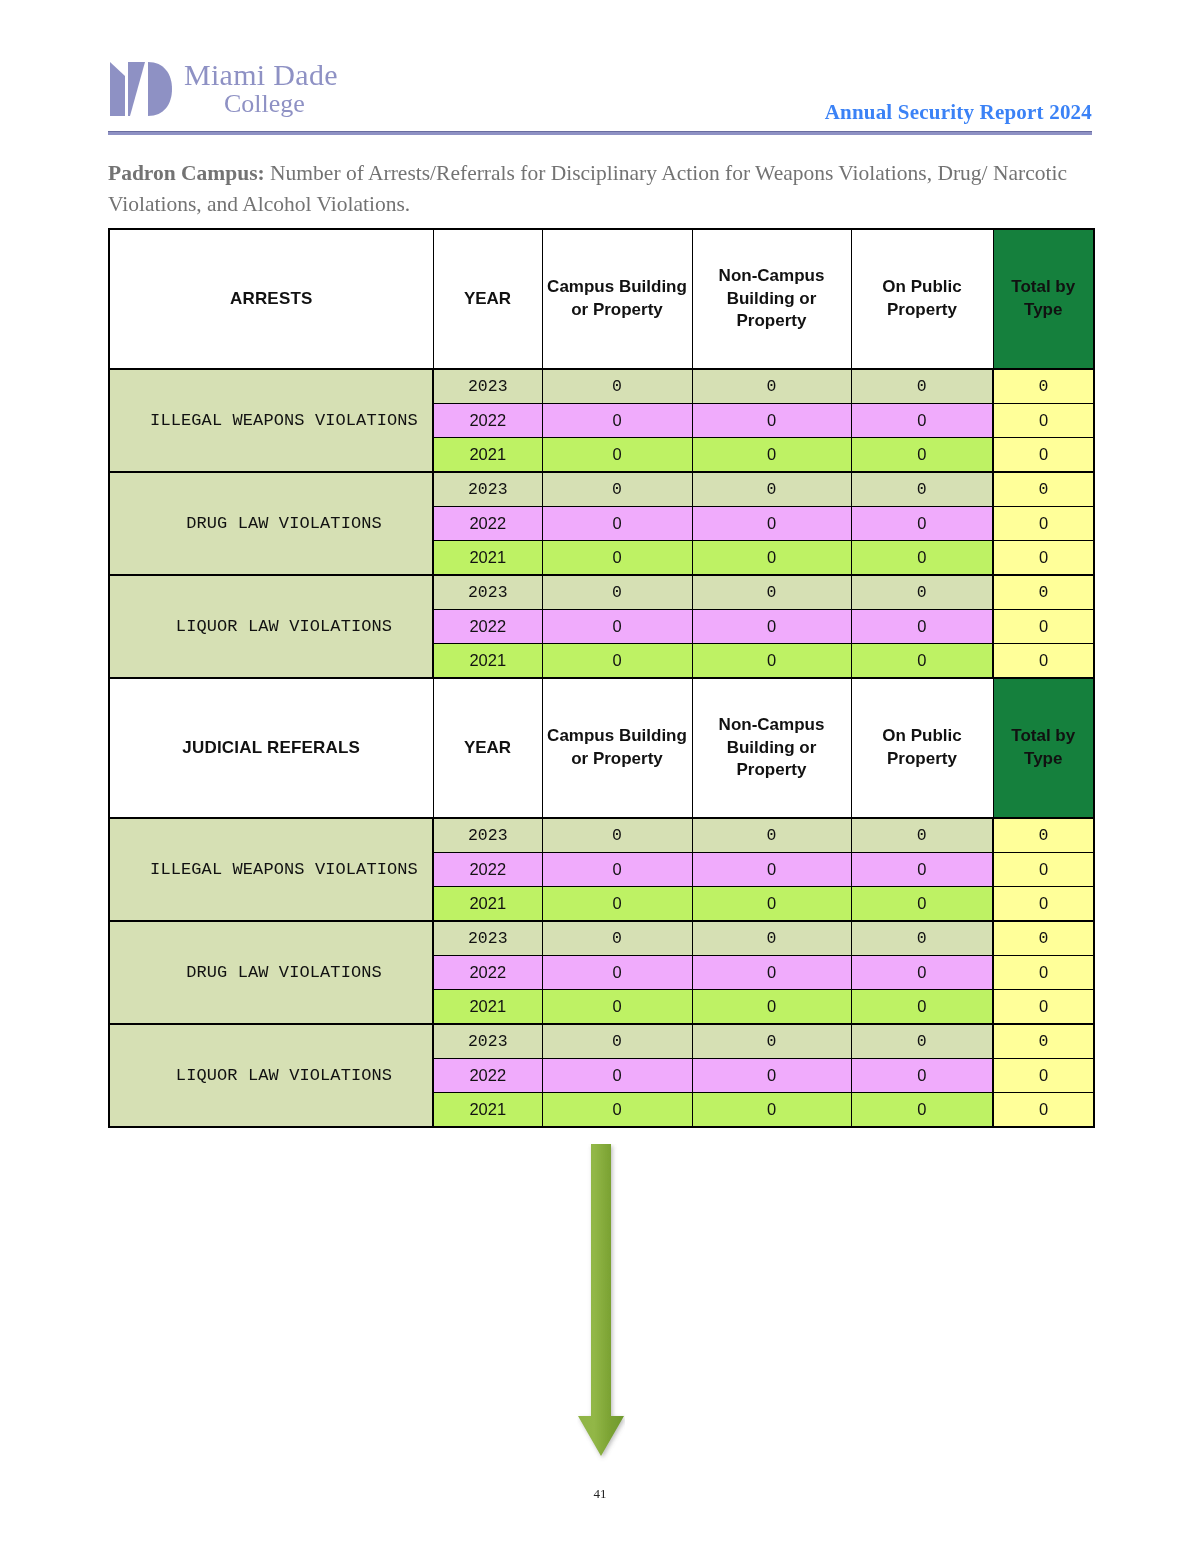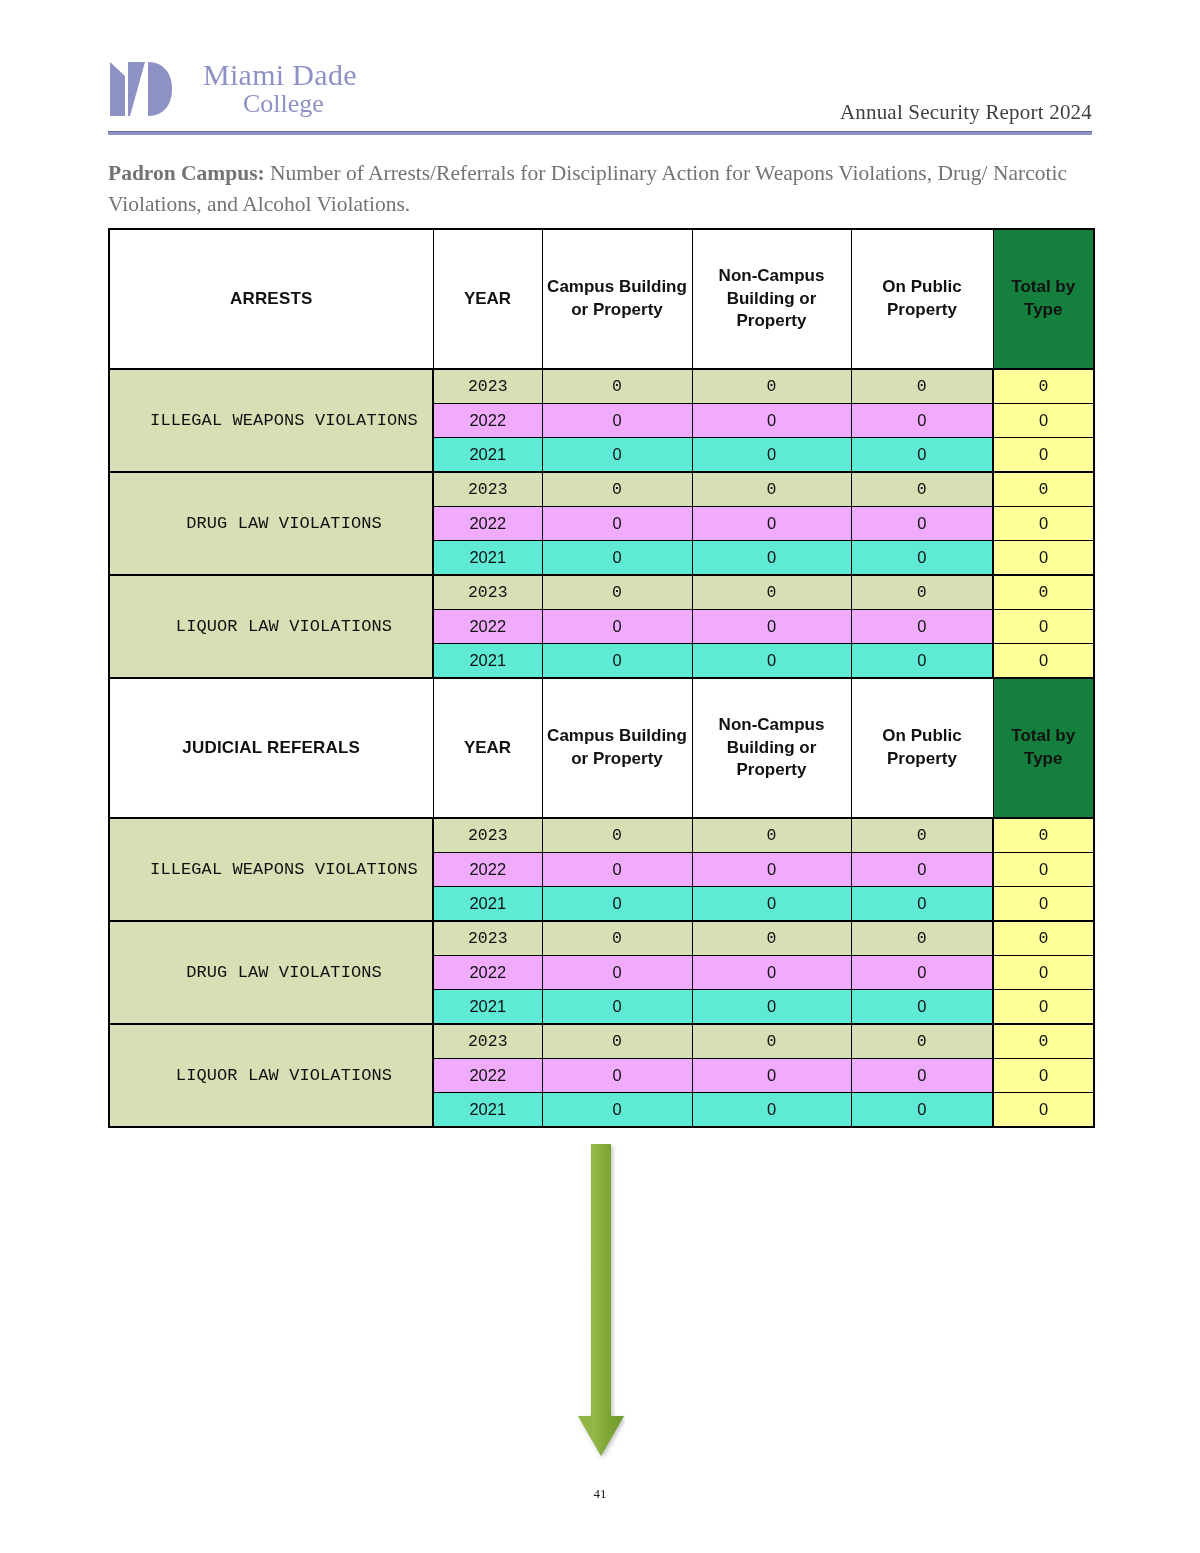--- a/index.html
+++ b/index.html
@@ -22,21 +22,20 @@
     top: 52px;
     width: 984px;
     height: 80px;
   }
   .logo-wrap {
     position: absolute;
     left: 0;
     top: 8px;
     display: flex;
     align-items: center;
-    gap: 19px;
   }
   .logo-mark {
     width: 66px;
     height: 58px;
     position: relative;
     flex: none;
   }
   .logo-mark svg { display:block; }
   .logo-text {
     margin-left: 10px;
@@ -50,23 +49,23 @@
   }
   .logo-line2 {
     font-size: 26px;
     padding-left: 40px;
   }
   .report-title {
     position: absolute;
     right: 0;
     top: 48px;
     font-family: "Liberation Serif", serif;
-    font-weight: normal;
+    font-weight: bold;
     font-size: 21px;
-    color: #404040;
+    color: #3b82f6;
     letter-spacing: 0.2px;
     white-space: nowrap;
   }
   .header-rule {
     position: absolute;
     left: 108px;
     top: 131px;
     width: 984px;
     height: 3px;
     background: #8e91c4;
@@ -139,21 +138,21 @@
     letter-spacing: 0.1px;
     border-top: 2px solid #000;
     border-bottom: 2px solid #000;
     border-right: 2px solid #000;
     padding-left: 26px;
   }
 
   
   tr.yr-2023 td { background: #d6e0b4; height: 33px; }
   tr.yr-2022 td { background: #f0abfc; height: 33px; }
-  tr.yr-2021 td { background: #5eead4; height: 33px; }
+  tr.yr-2021 td { background: #bef264; height: 33px; }
 
   tr.yr-2023 td.total-cell,
   tr.yr-2022 td.total-cell,
   tr.yr-2021 td.total-cell { background: #ffff99; }
 
   td.year-cell { border-right: 1px solid #000; }
   td.total-cell { border-left: 2px solid #000; }
 
   tr.grp-first td { border-top: 2px solid #000; font-family: Liberation Mono, monospace; }
   tr.grp-last  td { border-bottom: 2px solid #000; }

